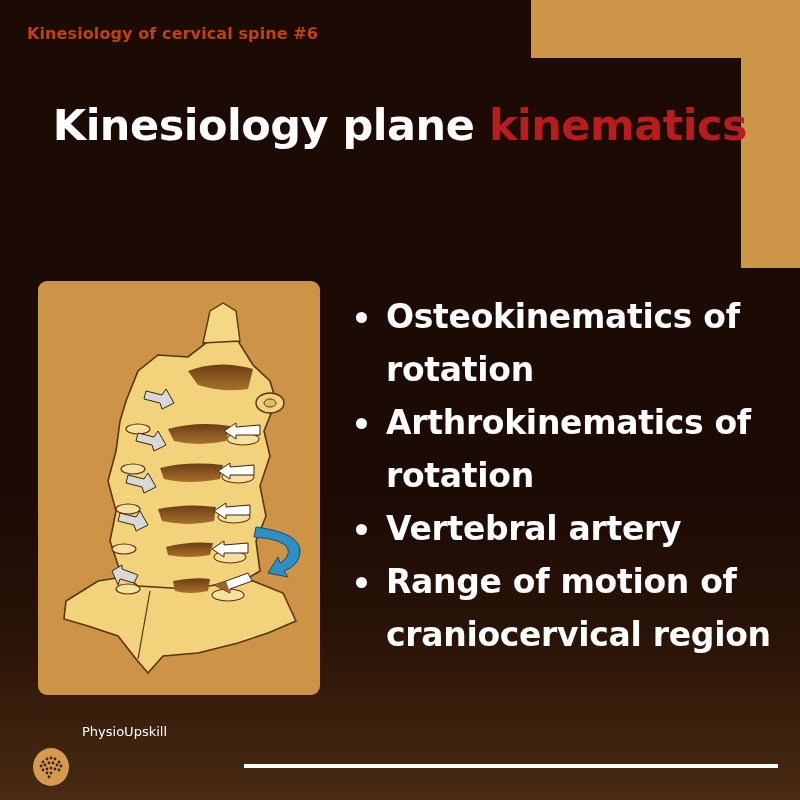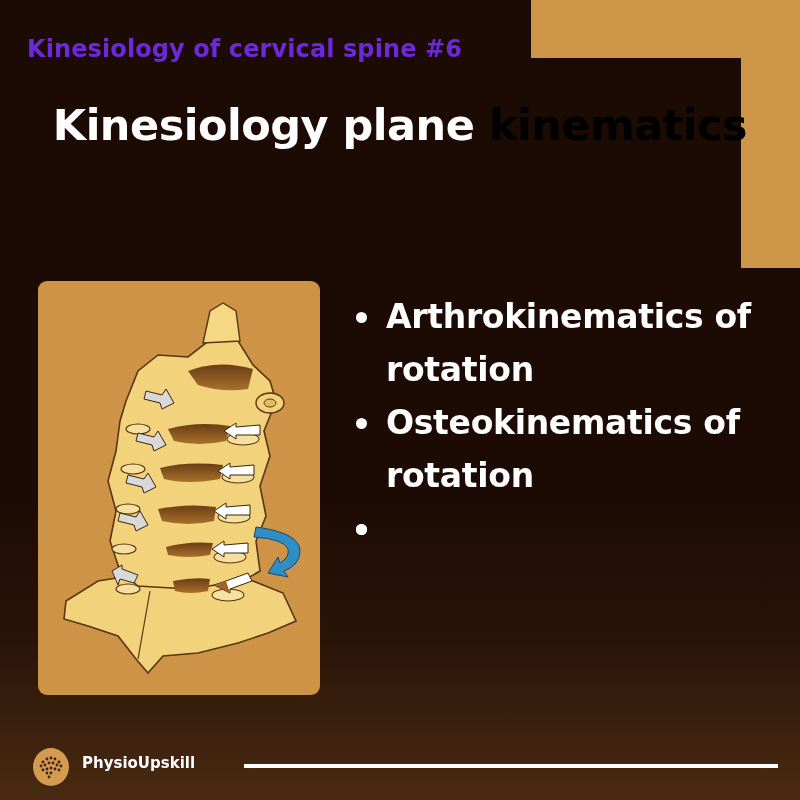--- a/index.html
+++ b/index.html
@@ -4,28 +4,28 @@
 <style>
   html, body { margin: 0; padding: 0; }
   body {
     width: 800px; height: 800px; overflow: hidden; position: relative;
     background: linear-gradient(to bottom, #1c0a04 0%, #1c0a04 62%, #2a1408 80%, #4a2b12 100%);
     font-family: "DejaVu Sans", sans-serif;
   }
   .gold-top { position: absolute; left: 531px; top: 0; width: 269px; height: 58px; background: #cc9548; }
   .gold-side { position: absolute; left: 741px; top: 0; width: 59px; height: 268px; background: #cc9548; }
   .series-label {
-    position: absolute; left: 27px; top: 35px;
-    font-size: 24px; font-weight: bold; color: #6d28d9; letter-spacing: 0.1px;
+    position: absolute; left: 27px; top: 24px;
+    font-size: 16px; font-weight: bold; color: #c2410c; letter-spacing: 0.1px;
   }
   .title {
     position: absolute; left: 0; top: 96px; width: 800px; text-align: center;
     font-size: 43px; font-weight: bold; color: #ffffff; line-height: 58px; letter-spacing: -0.5px;
   }
-  .title .accent { color: #000000; }
+  .title .accent { color: #b91c1c; }
   .title .line { display: block; }
   .panel {
     position: absolute; left: 38px; top: 281px; width: 282px; height: 414px;
     background: #cd9447; border-radius: 9px; overflow: hidden;
   }
   .panel svg { position: absolute; left: 0; top: 0; }
   .bullets {
     position: absolute; left: 352px; top: 290px; width: 440px; margin: 0; padding: 0; list-style: none;
   }
   .bullets li {
@@ -33,21 +33,21 @@
     font-size: 33px; font-weight: bold; color: #ffffff; line-height: 53px; letter-spacing: -0.3px;
   }
   .bullets li .dot {
     position: absolute; left: 4px; top: 22px; width: 11px; height: 11px; border-radius: 50%; background: #ffffff;
   }
   .footer-logo {
     position: absolute; left: 32px; top: 747px; width: 36px; height: 38px; border-radius: 50%;
     background: #d59a4e; border: 1px solid #3a2010;
   }
   .brand {
-    position: absolute; left: 82px; top: 754px; font-size: 15px; font-weight: bold; color: #ffffff;
+    position: absolute; left: 82px; top: 724px; font-size: 13px; font-weight: normal; color: #ffffff;
   }
   .footer-line {
     position: absolute; left: 244px; top: 764px; width: 534px; height: 4px; background: #ffffff;
   }
 </style>
 </head>
 <body>
 
 <div class="gold-top"></div>
 <div class="gold-side"></div>
@@ -113,24 +113,24 @@
       <path d="M90 194 L106 198 L110 192 L118 206 L106 212 L104 206 L88 202 Z"></path>
       <path d="M82 232 L98 236 L102 230 L110 244 L98 250 L96 244 L80 240 Z"></path>
       <path d="M74 290 L84 284 L84 288 L100 294 L96 302 L82 298 L80 304 Z"></path>
     </g>
 
     <path d="M218 246 Q262 252 262 270 Q262 284 246 290 L250 296 L230 292 L240 276 L242 282 Q252 276 250 268 Q246 258 216 256 Z" fill="#2f8fc4" stroke="#1a4a6a" stroke-width="1"></path>
   </svg>
 </div>
 
 <ul class="bullets">
+  <li><span class="dot"></span><span>Osteokinematics of rotation</span></li>
   <li><span class="dot"></span><span>Arthrokinematics of rotation</span></li>
-  <li><span class="dot"></span><span>Osteokinematics of rotation</span></li>
-  <li><span class="dot"></span></li>
-  <li><span class="dot"></span></li>
+  <li><span class="dot"></span><span>Vertebral artery</span></li>
+  <li><span class="dot"></span><span>Range of motion of craniocervical region</span></li>
 </ul>
 
 <div class="footer-logo">
   <svg width="36" height="38" viewBox="0 0 36 38">
     <g fill="#3a2410">
       <circle cx="10" cy="14" r="1.4"></circle>
         <circle cx="14" cy="11" r="1.4"></circle>
         <circle cx="18" cy="10" r="1.4"></circle>
       <circle cx="22" cy="11" r="1.4"></circle>
         <circle cx="26" cy="14" r="1.4"></circle>

